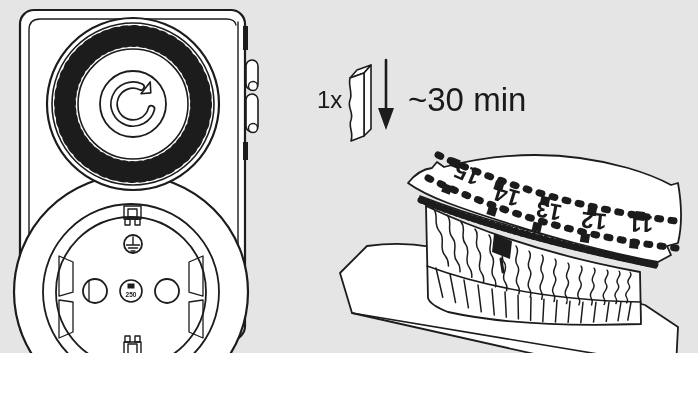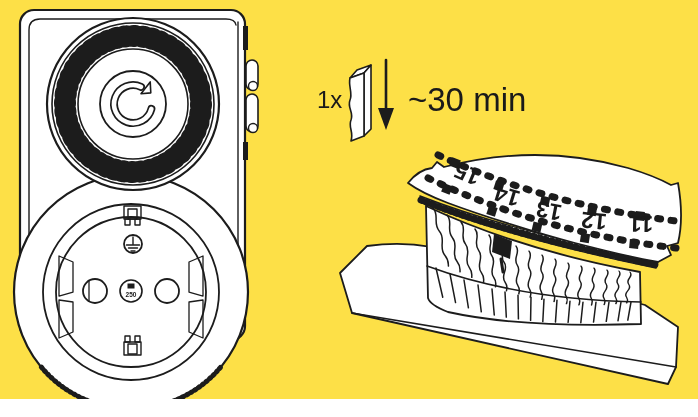--- a/index.html
+++ b/index.html
@@ -1,17 +1,17 @@
 <!DOCTYPE html>
 <html><head>
 <meta charset="utf-8">
 <style>
   html,body{margin:0;padding:0;background:#ffffff;}
   .stage{
-    position:relative;width:698px;height:399px;background:#fde047;overflow:hidden;
+    position:relative;width:698px;height:353px;background:#e5e5e5;overflow:hidden;
     font-family:"Liberation Sans", sans-serif;
   }
   svg text{font-family:"Liberation Sans", sans-serif;}
   .lbl{fill:#1a1a1a;}
 </style>
 </head>
 <body>
 
 <div class="stage">
 <svg width="698" height="417" viewBox="0 0 698 417" stroke-linejoin="round" stroke-linecap="round">

